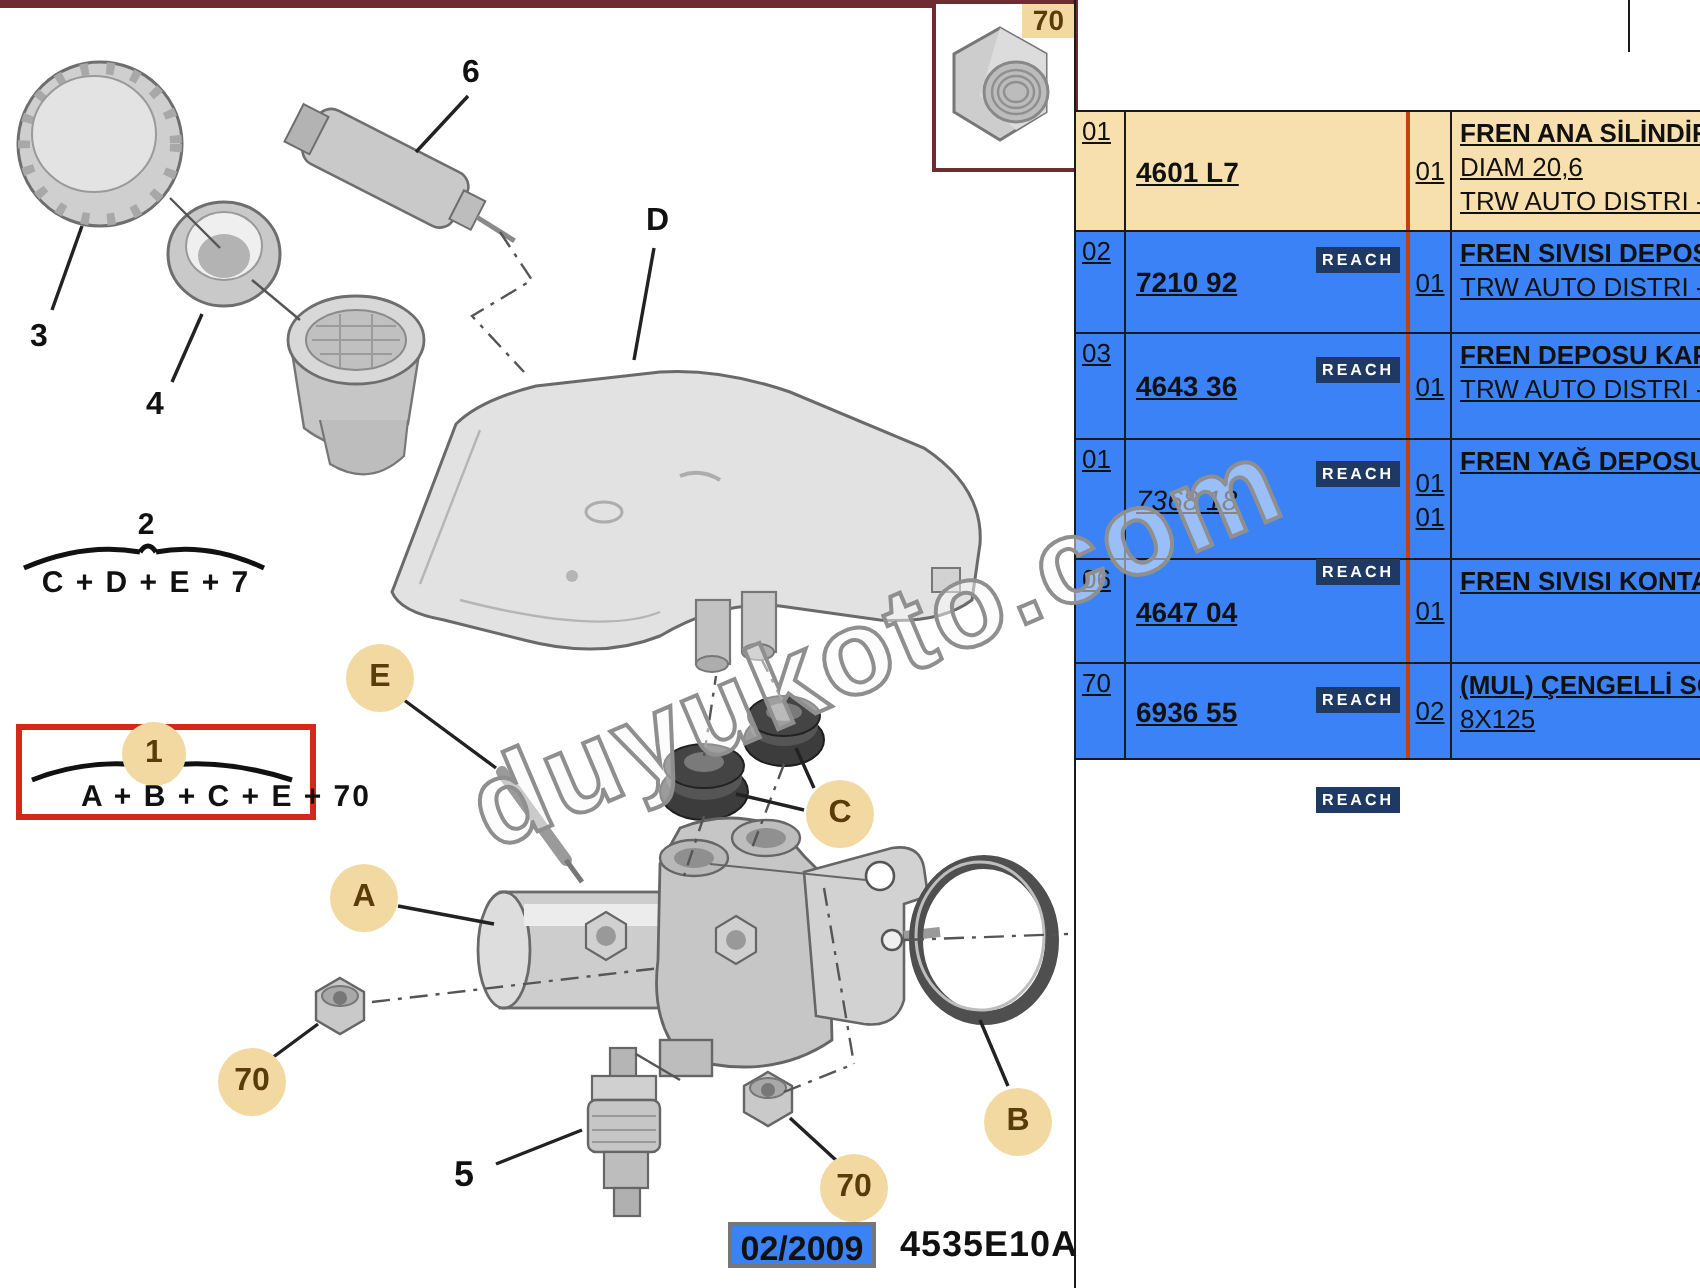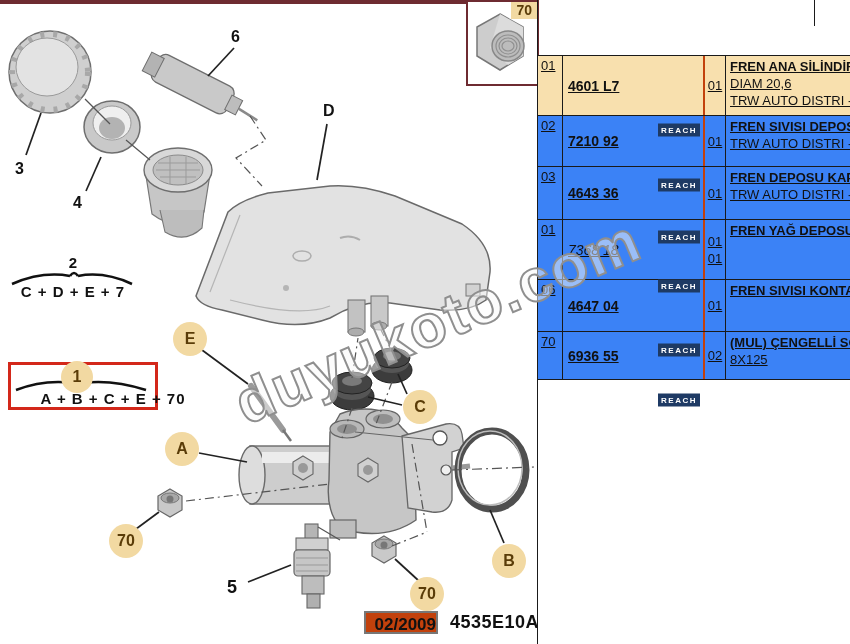--- a/index.html
+++ b/index.html
@@ -29,21 +29,21 @@
             padding-right:4px;white-space:nowrap;}
   .reach{position:absolute;right:3px;top:50%;transform:translateY(-50%);background:#1e3a64;color:#fff;
          font-size:8px;font-weight:bold;letter-spacing:1.5px;padding:2px 3px;line-height:9px;margin-top:44px;}
   .row4 .reach{top:38%;}
   .c-qty{width:21px;border-right:1px solid #1a1a1a;font-size:13px;display:flex;flex-direction:column;
          justify-content:center;align-items:center;box-sizing:border-box;line-height:17px;}
   .c-desc{flex:1;padding:2px 0 0 4px;font-size:13px;line-height:17px;white-space:nowrap;overflow:hidden;box-sizing:border-box;}
   .c-desc .d1{font-weight:bold;}
   
   .datebox{position:absolute;left:364px;top:611px;width:74px;height:23px;border:2px solid #777;
-           font-weight:bold;font-size:17px;text-align:right;line-height:23px;box-sizing:border-box;background:#c2410c;z-index:12;}
+           font-weight:bold;font-size:17px;text-align:center;line-height:23px;box-sizing:border-box;background:#3b82f6;z-index:12;}
   .sheetcode{position:absolute;left:450px;top:612px;font-weight:bold;font-size:18px;letter-spacing:0.5px;z-index:12;}
   
   .plab{position:absolute;font-weight:bold;font-size:16px;color:#111;z-index:10;}
   .co{position:absolute;width:34px;height:34px;border-radius:50%;background:#f2d9a2;color:#5a3c08;
       font-weight:bold;font-size:16px;display:flex;align-items:center;justify-content:center;z-index:10;}
   .grp{position:absolute;width:130px;text-align:center;z-index:10;}
   .grp .gnum{font-weight:bold;font-size:15px;}
   .grp .gform{font-weight:bold;font-size:15px;letter-spacing:1px;white-space:nowrap;}
   .redbox{position:absolute;left:8px;top:362px;width:150px;height:48px;border:3px solid #d3281a;
           box-sizing:border-box;z-index:9;background:transparent;}

